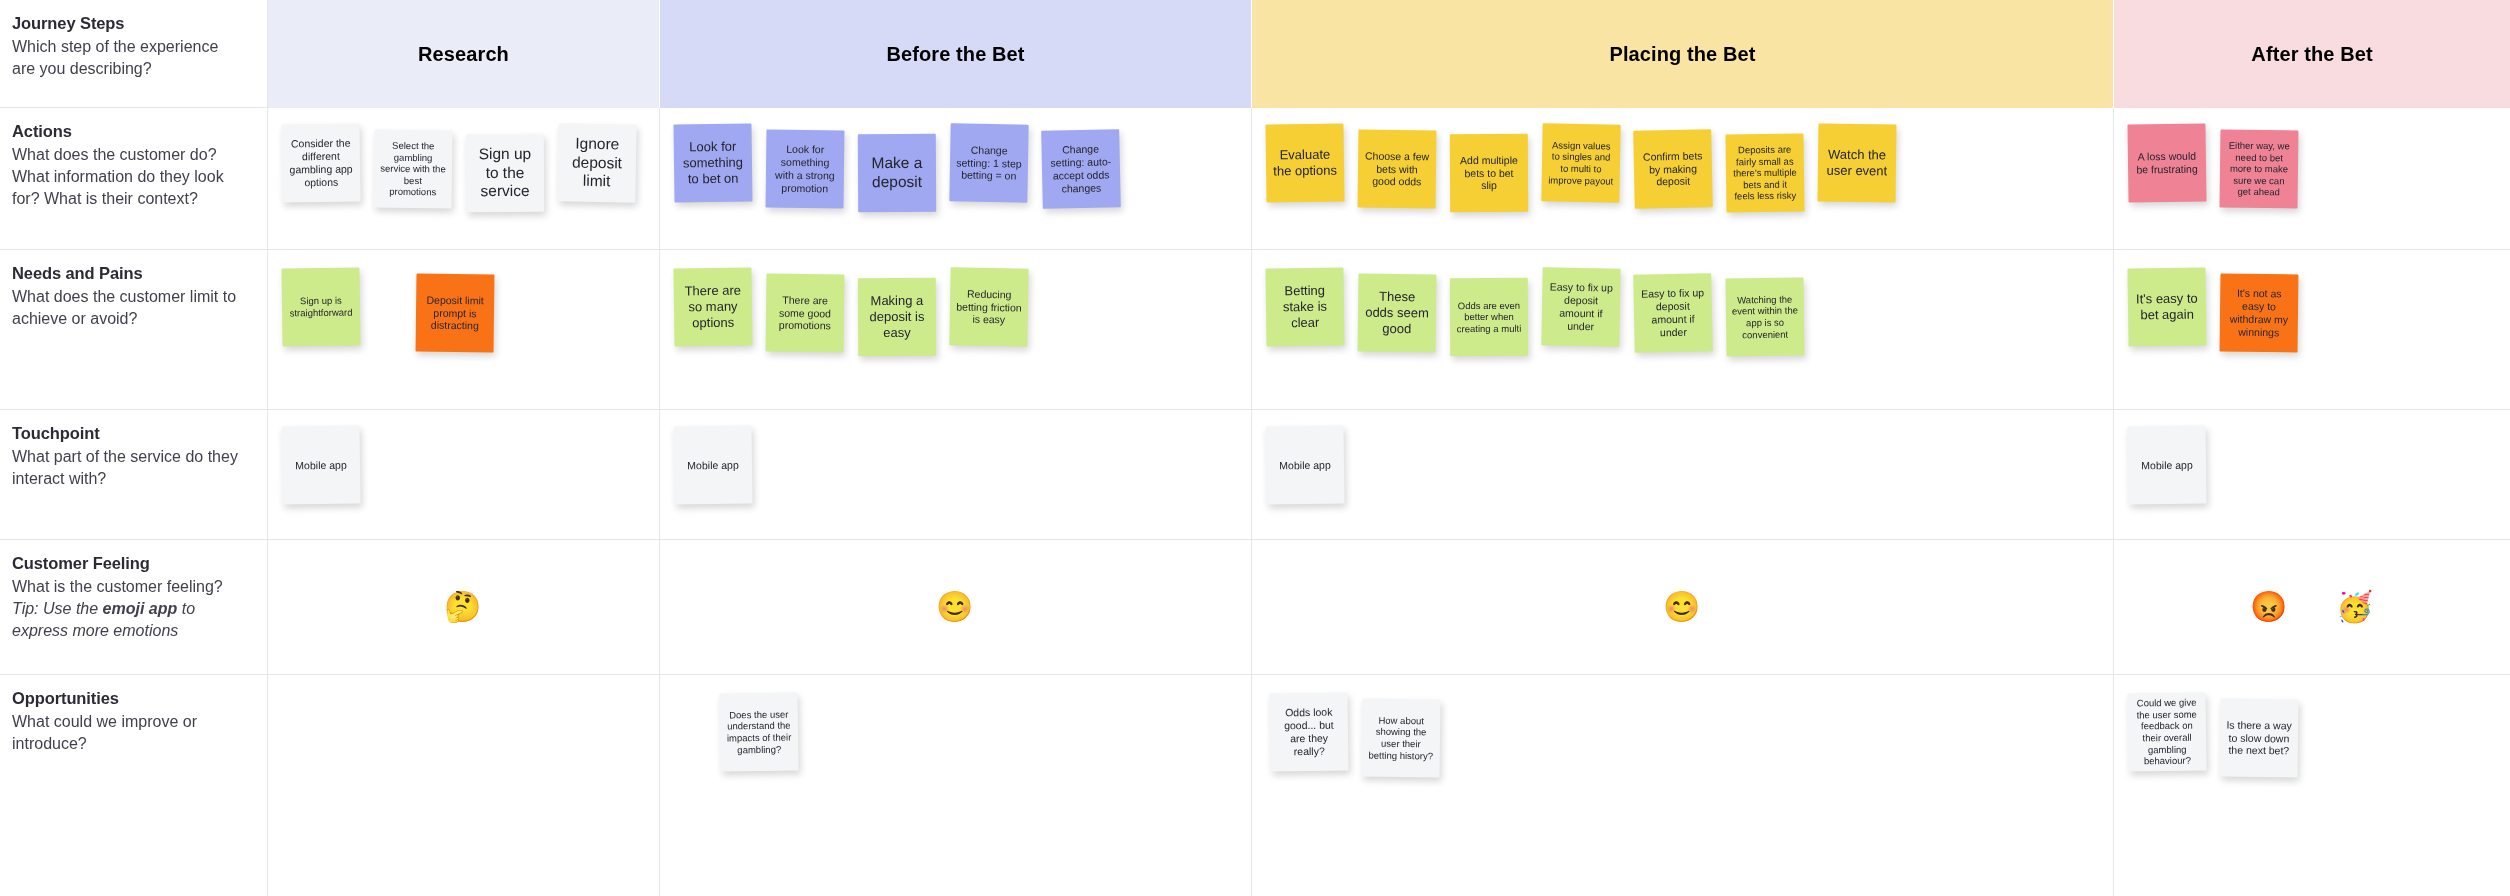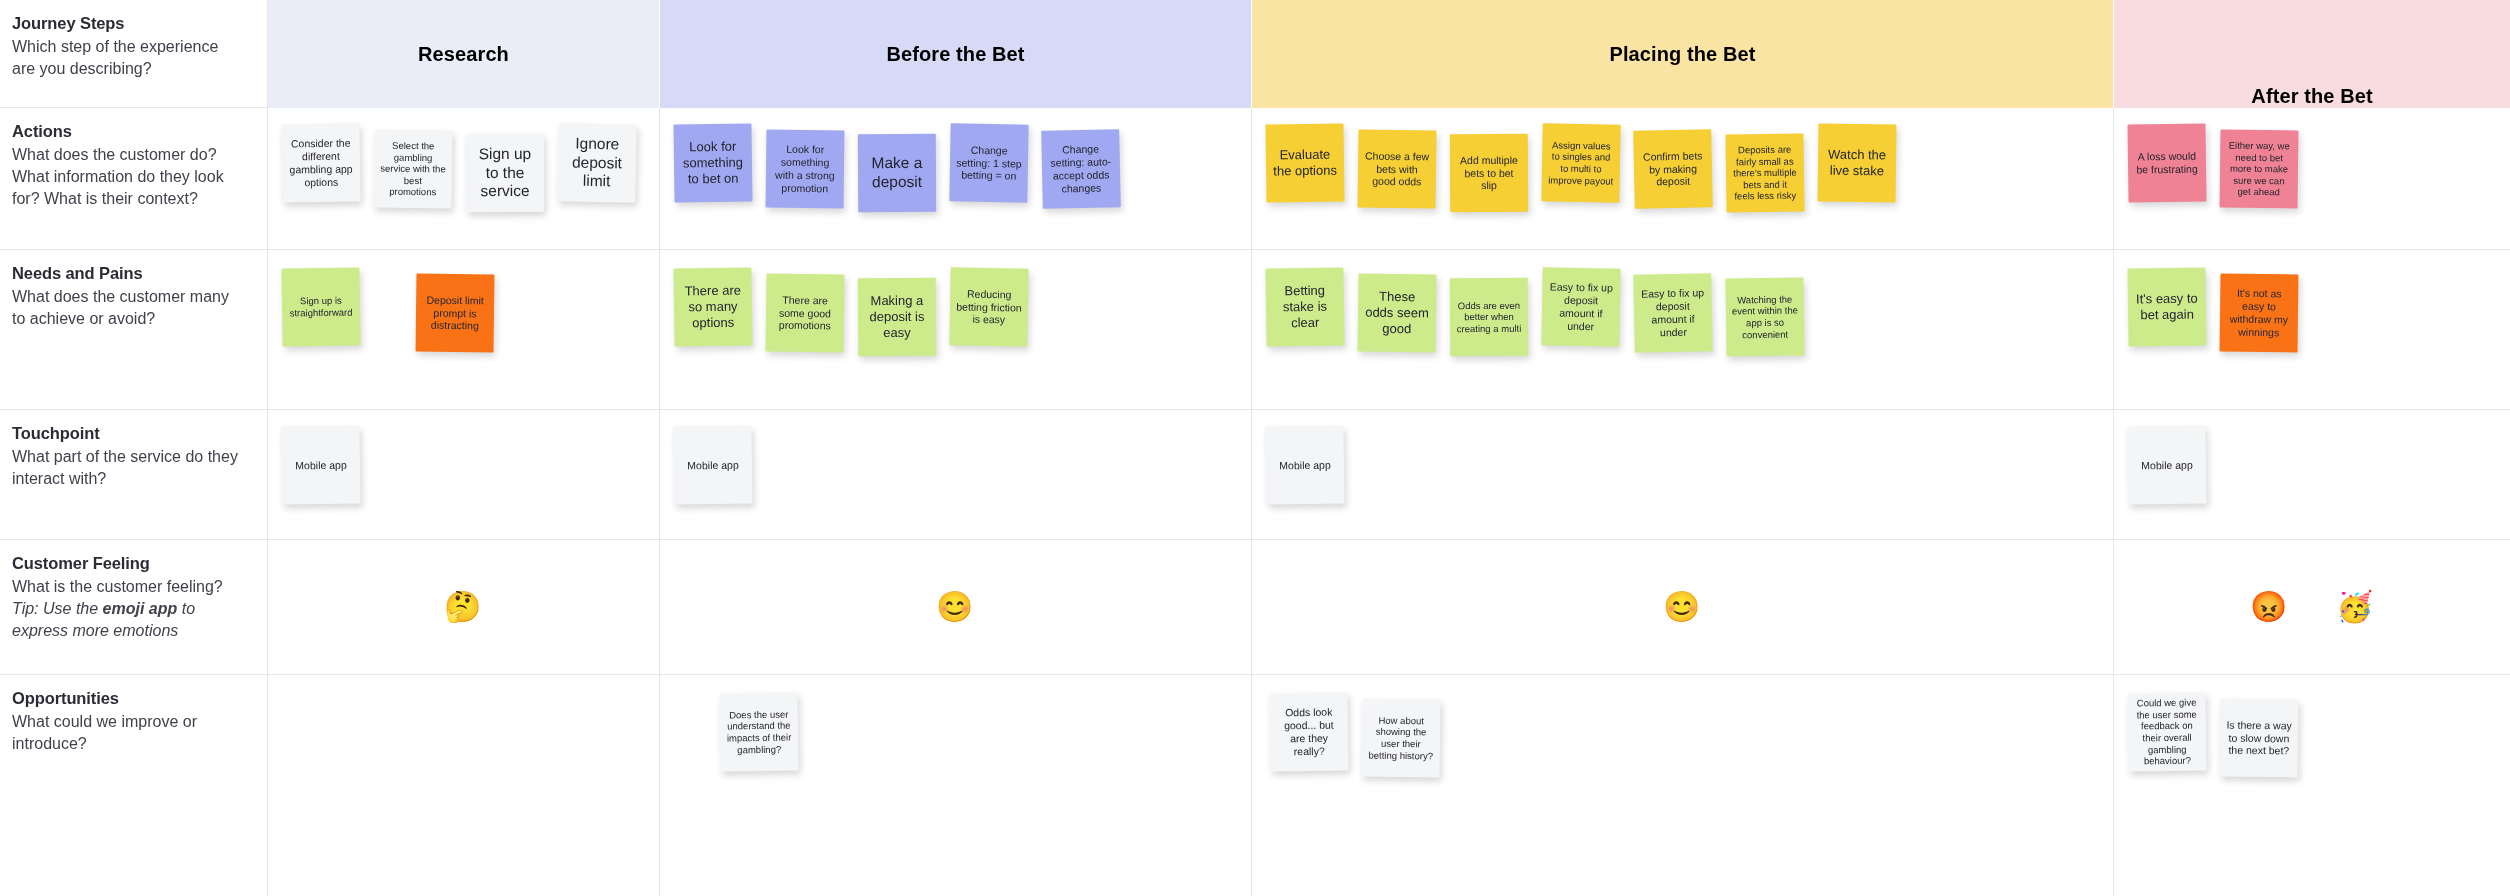--- a/index.html
+++ b/index.html
@@ -143,21 +143,21 @@
   .emoji-wrap.multi { justify-content: center; gap: 48px; }
   .emoji {
     font-size: 30px;
     line-height: 1;
   }
 
   
   .band-research { background: #eaedf7; }
   .band-before   { background: #d6daf7; }
   .band-placing  { background: #fae4a4; }
-  .band-after    { background: #f8dcdf; align-items: flex-end; }
+  .band-after    { background: #f8dcdf; }
   .band-blank    { background: #ffffff; }
 </style>
 </head>
 <body>
 
 <div class="board">
   <div class="grid">
 
     <div class="cell corner band-blank">
       <div class="rowhead">
@@ -233,39 +233,39 @@
           <div class="note c-yellow fs-xs r4 ">
             <span>Assign values to singles and to multi to improve payout</span>
           </div>
           <div class="note c-yellow fs-sm r5 dn6">
             <span>Confirm bets by making deposit</span>
           </div>
           <div class="note c-yellow fs-xs r1 dn10">
             <span>Deposits are fairly small as there's multiple bets and it feels less risky</span>
           </div>
           <div class="note c-yellow fs-md r2 ">
-            <span>Watch the live stake</span>
+            <span>Watch the user event</span>
           </div>
         </div>
     </div>
     <div class="cell last-col">
       <div class="notes row-actions">
           <div class="note c-pink fs-sm r1 ">
             <span>A loss would be frustrating</span>
           </div>
           <div class="note c-pink fs-xs r2 dn6">
             <span>Either way, we need to bet more to make sure we can get ahead</span>
           </div>
         </div>
     </div>
 
     <div class="cell">
       <div class="rowhead">
         <div class="title">Needs and Pains</div>
-        <div class="sub">What does the customer many to achieve or avoid?</div>
+        <div class="sub">What does the customer limit to achieve or avoid?</div>
       </div>
     </div>
     <div class="cell">
       <div class="notes row-needs" style="gap: 56px;">
           <div class="note c-green fs-xs r1 ">
             <span>Sign up is straightforward</span>
           </div>
           <div class="note c-rose fs-sm r2 dn6">
             <span>Deposit limit prompt is distracting</span>
           </div>

